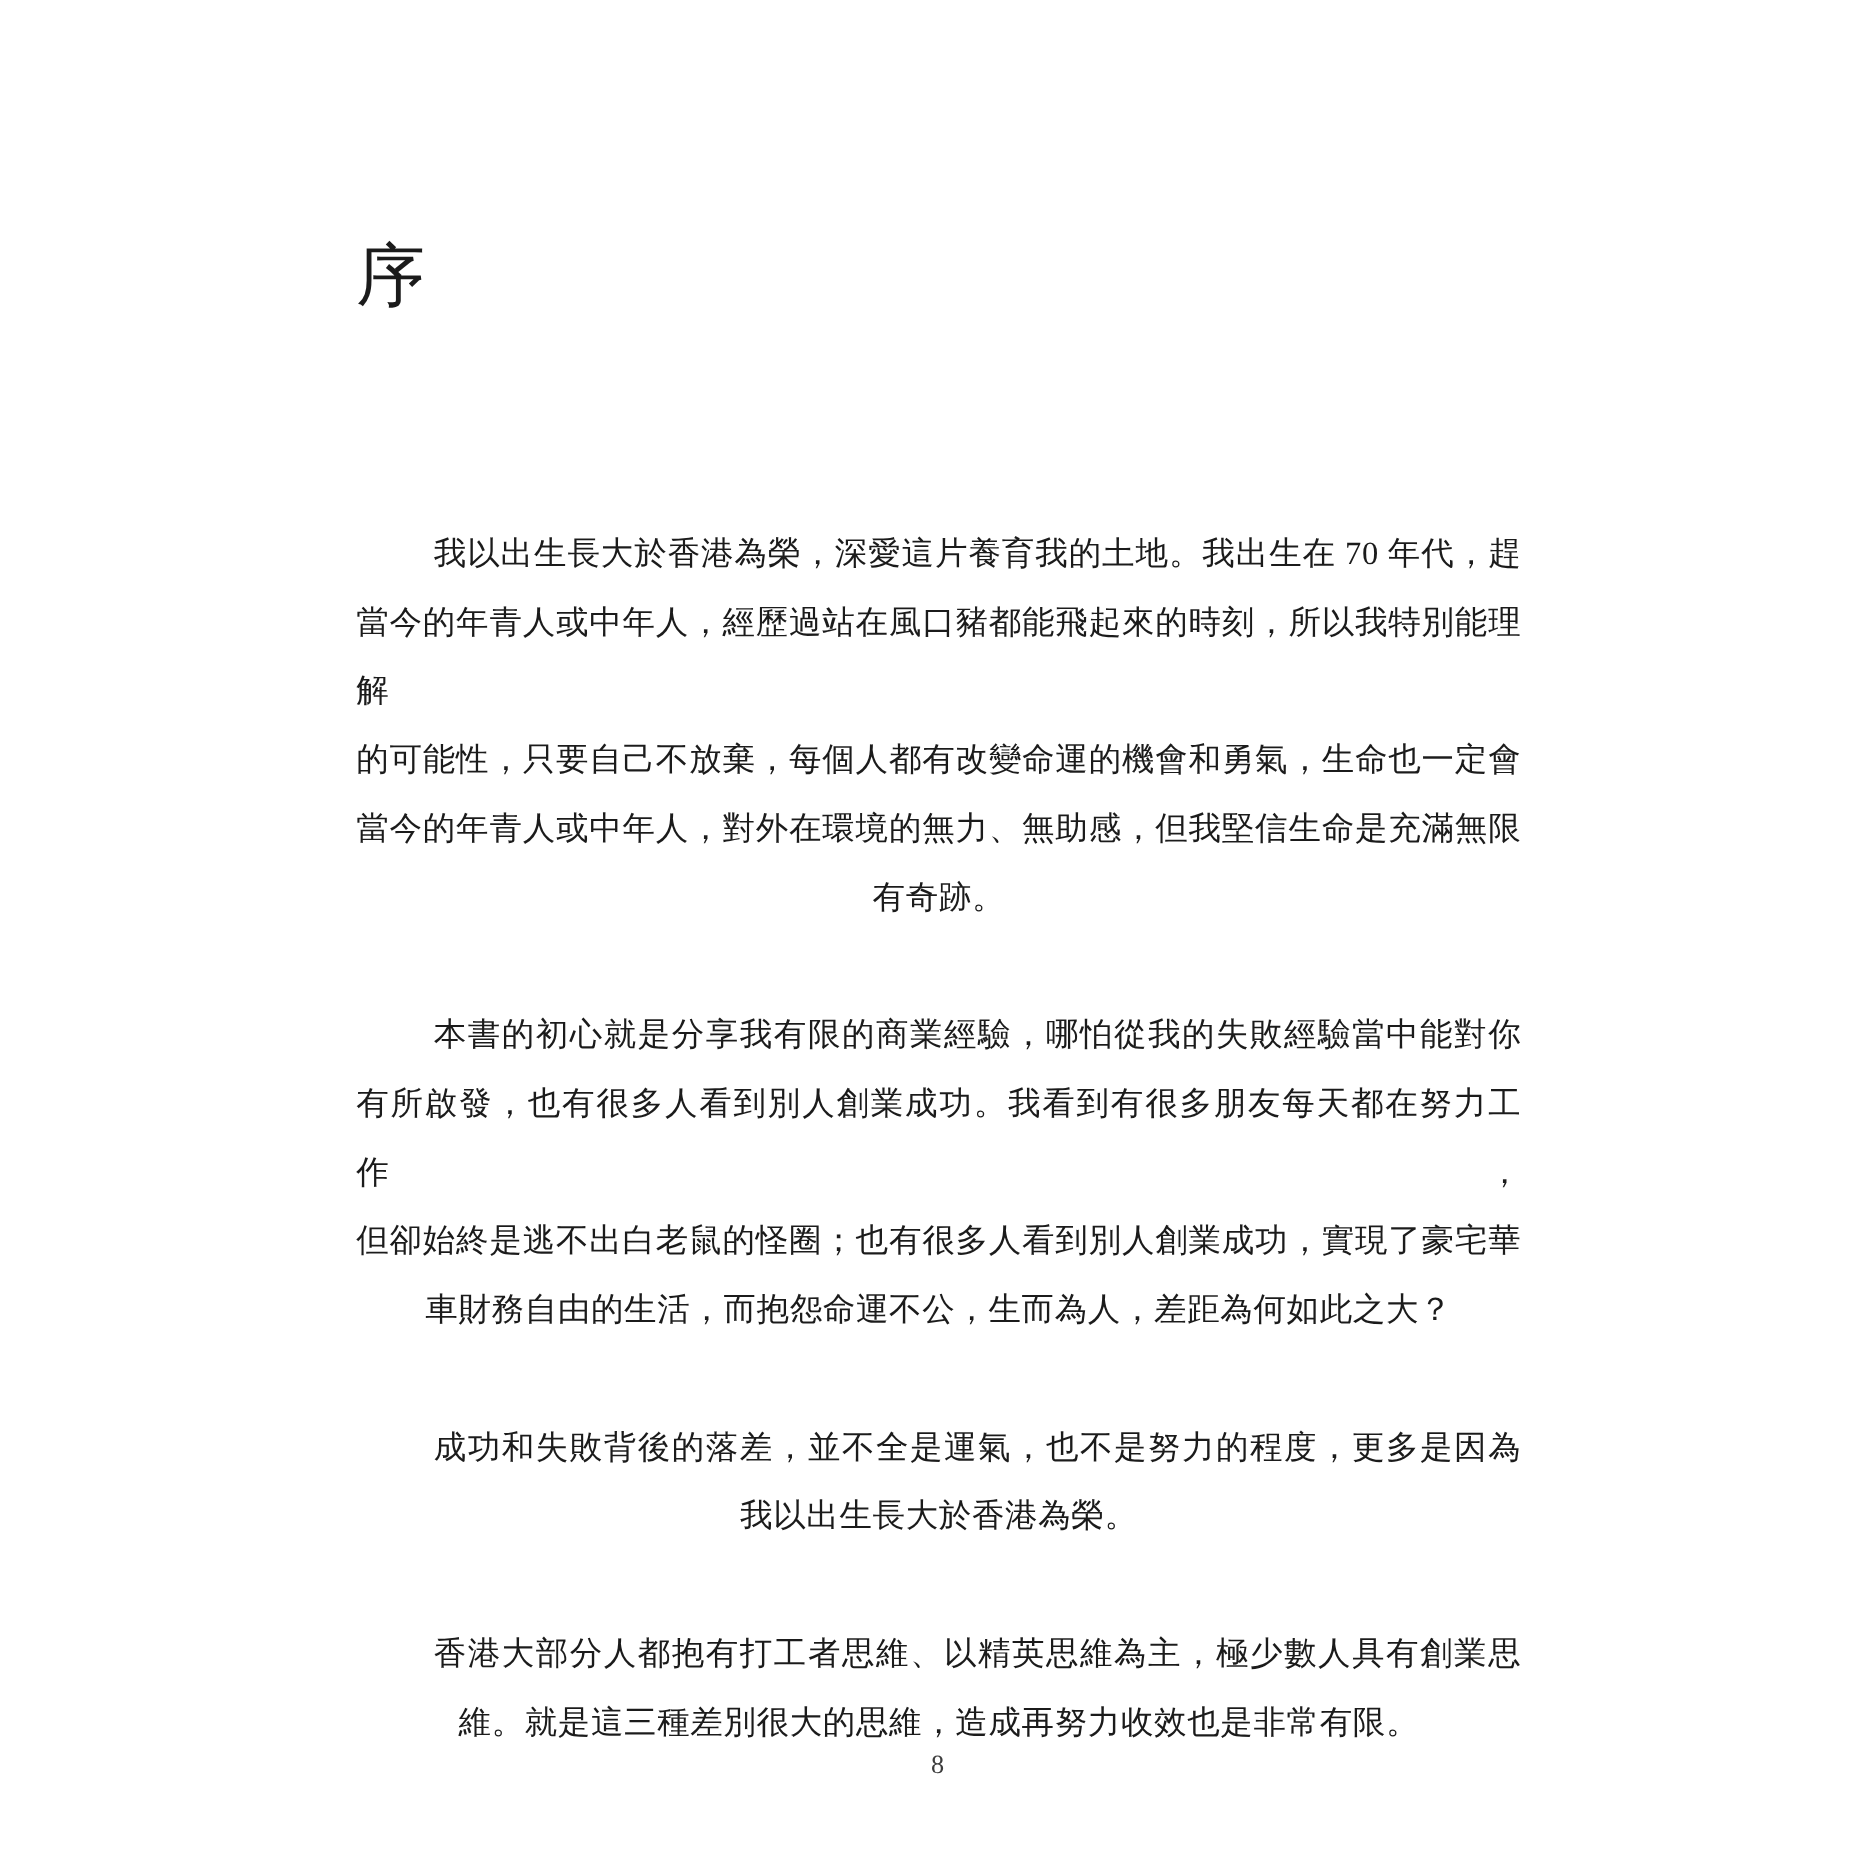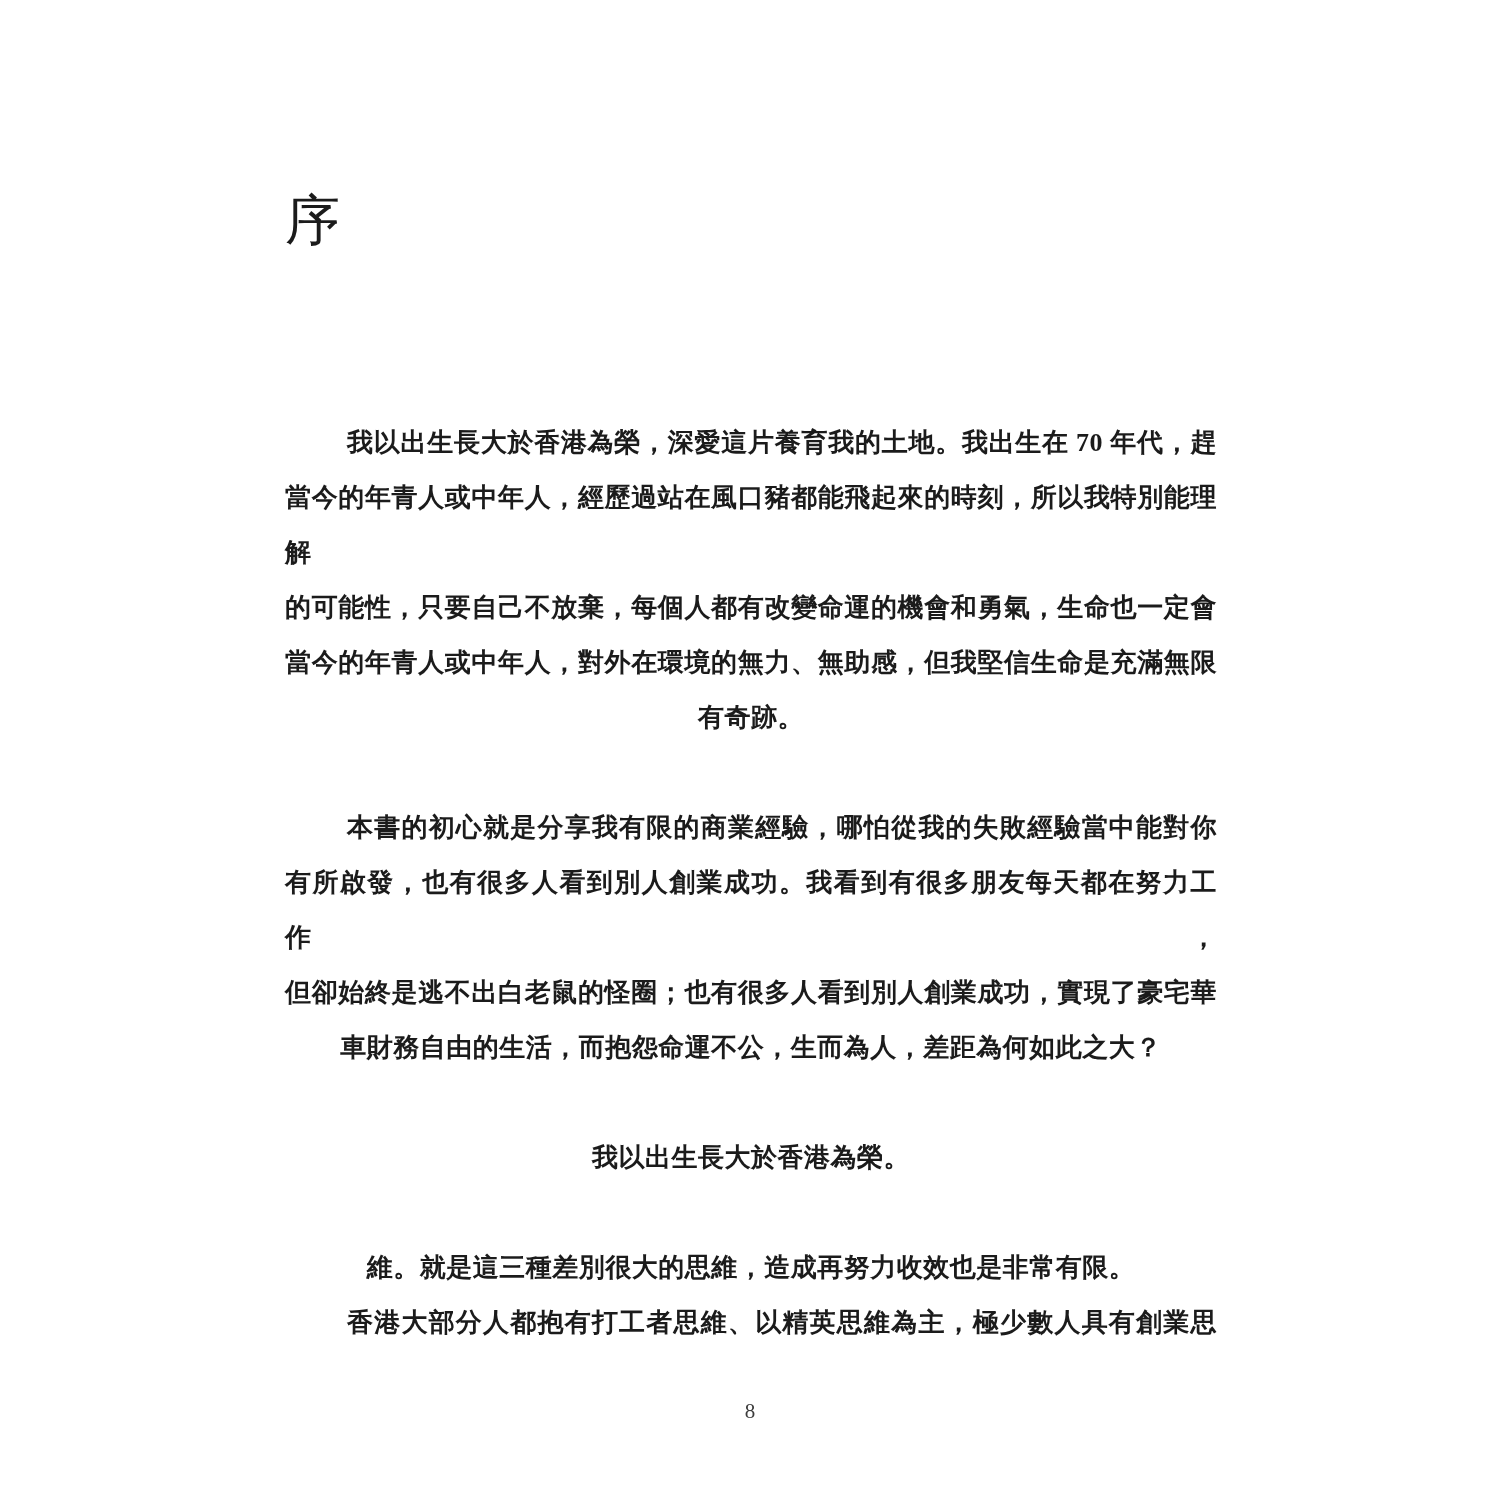--- a/index.html
+++ b/index.html
@@ -32,21 +32,20 @@
   }
   .title {
     margin: 0;
     font-size: 55px;
     font-weight: 400;
     line-height: 62px;
     color: var(--text-color);
   }
   .body-text {
     margin-top: 163px;
-    font-weight: bold;
   }
   .para {
     margin: 0 0 55px 0;
     font-size: 26px;
     color: var(--text-color);
   }
   .para:last-child { margin-bottom: 0; }
   .line {
     display: block;
     line-height: 55px;
@@ -91,25 +90,26 @@
       </p>
 
       <p class="para">
         <span class="line justify first">本書的初心就是分享我有限的商業經驗，哪怕從我的失敗經驗當中能對你</span>
         <span class="line justify">有所啟發，也有很多人看到別人創業成功。我看到有很多朋友每天都在努力工作，</span>
         <span class="line justify">但卻始終是逃不出白老鼠的怪圈；也有很多人看到別人創業成功，實現了豪宅華</span>
         <span class="line">車財務自由的生活，而抱怨命運不公，生而為人，差距為何如此之大？</span>
       </p>
 
       <p class="para">
+        <span class="line justify first">成功和失敗背後的落差，並不全是運氣，也不是努力的程度，更多是因為</span>
         <span class="line">我以出生長大於香港為榮。</span>
       </p>
 
       <p class="para">
+        <span class="line justify first">香港大部分人都抱有打工者思維、以精英思維為主，極少數人具有創業思</span>
         <span class="line">維。就是這三種差別很大的思維，造成再努力收效也是非常有限。</span>
-        <span class="line justify first">香港大部分人都抱有打工者思維、以精英思維為主，極少數人具有創業思</span>
       </p>
 
     </div>
   </div>
 
   <div class="footer">8</div>
 </div>
 
 </body></html>

